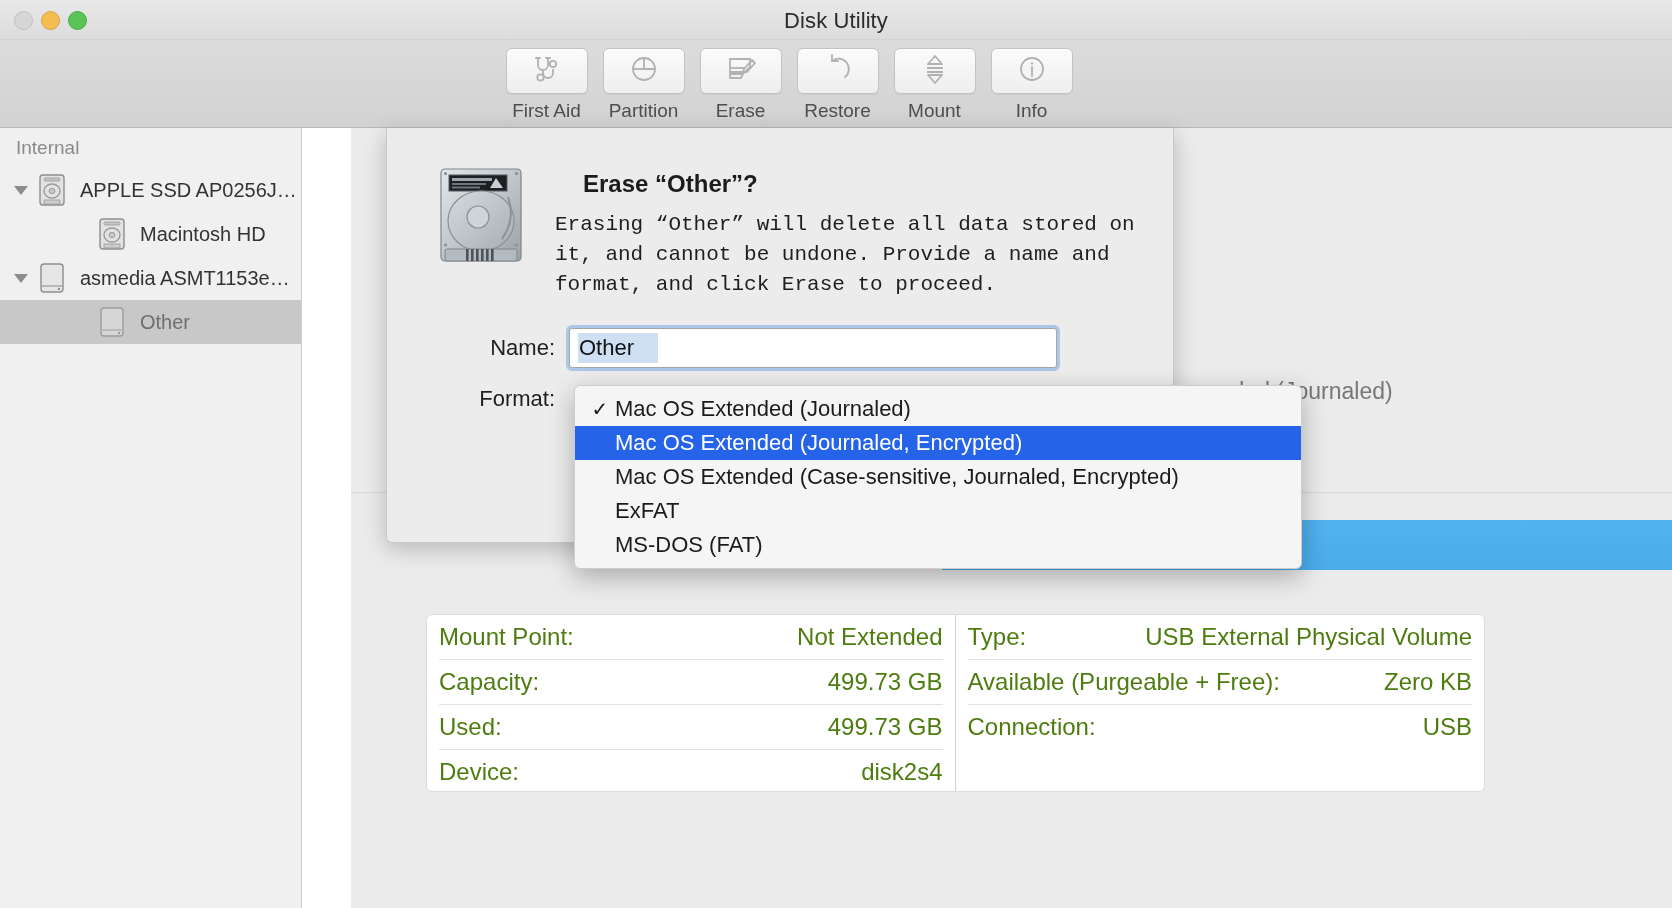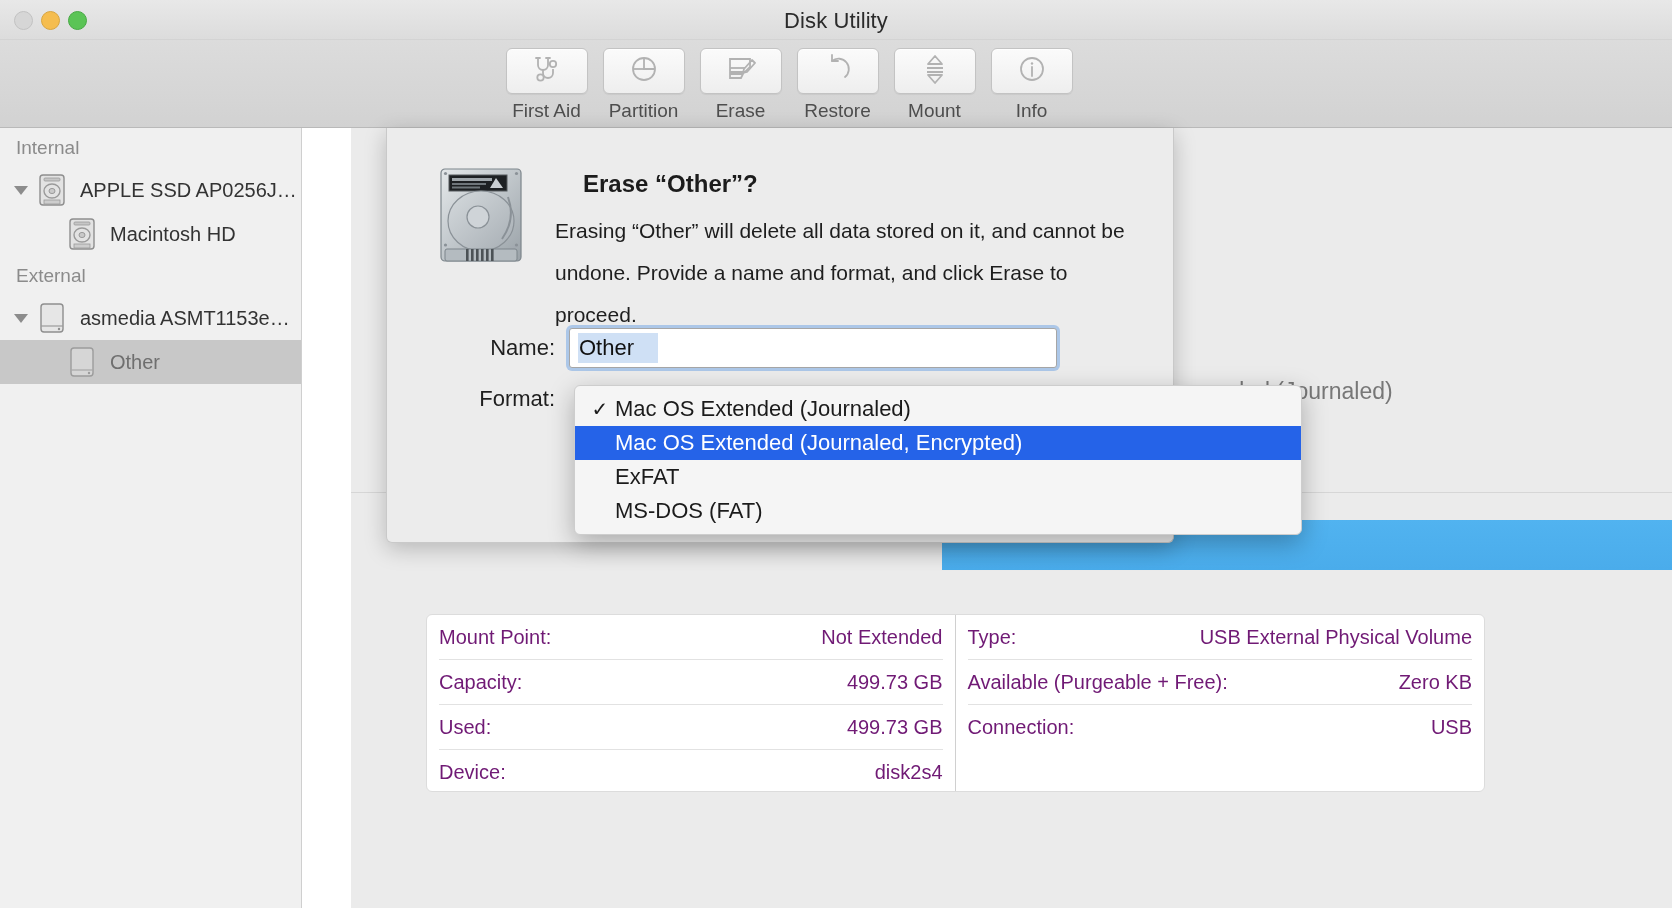--- a/index.html
+++ b/index.html
@@ -135,21 +135,21 @@
     overflow: hidden;
   }
   .sb-row.selected .sb-label { color: #6f6f6f; }
   .sb-eject {
     position: absolute;
     right: 18px;
     top: 50%;
     transform: translateY(-50%);
   }
   .indent-0 { padding-left: 6px; }
-  .indent-1 { padding-left: 66px; }
+  .indent-1 { padding-left: 96px; }
 
   
   .main {
     position: absolute;
     left: 351px; top: 128px;
     width: 1321px;
     height: 780px;
     background: #ebebeb;
     box-sizing: border-box;
   }
@@ -193,22 +193,22 @@
     padding: 0 12px;
     box-sizing: border-box;
   }
   .info-col.left { border-right: 1px solid #d0d0d0; }
   .info-row {
     height: 44px;
     display: flex;
     align-items: center;
     justify-content: space-between;
     border-top: 1px solid #e2e2e2;
-    font-size: 20px;
-    color: #701a75;
+    font-size: 24px;
+    color: #4d7c0f;
   }
   .info-row:first-child { border-top: none; }
   .info-key { white-space: nowrap; }
   .info-val { white-space: nowrap; }
 
   
   .sheet {
     position: absolute;
     left: 386px; top: 128px;
     width: 788px;
@@ -233,22 +233,23 @@
     font-size: 24px;
     font-weight: bold;
     color: #1c1c1c;
     margin-left: 28px;
   }
   .sheet-body {
     position: absolute;
     left: 168px; top: 82px;
     width: 600px;
     font-size: 21px;
-    line-height: 42px;
+    line-height: 30px;
     color: #1e1e1e;
+    font-family: Liberation Mono, monospace;
   }
   .field-row {
     position: absolute;
     display: flex;
     align-items: center;
   }
   .field-label {
     font-size: 22px;
     color: #1f1f1f;
     text-align: right;
@@ -463,21 +464,20 @@
           <rect x="4" y="2" width="24" height="30" rx="3" fill="#e3e3e3" stroke="#8e8e8e" stroke-width="1.4"></rect>
           <rect x="8" y="5" width="16" height="3" rx="1" fill="#c6c6c6" stroke="#9a9a9a" stroke-width="0.8"></rect>
           <ellipse cx="16" cy="18" rx="8" ry="7" fill="none" stroke="#9a9a9a" stroke-width="1.4"></ellipse>
           <ellipse cx="16" cy="18" rx="3" ry="2.6" fill="#c9c9c9" stroke="#9a9a9a" stroke-width="1"></ellipse>
           <rect x="8" y="27" width="16" height="4" fill="#cdcdcd" stroke="#9a9a9a" stroke-width="0.8"></rect>
         </svg>
       </span>
       <span class="sb-label">Macintosh HD</span>
     </div>
 
-    <div class="sb-header">External</div>
 
     <div class="sb-row indent-0">
       <div class="sb-disc">
         <svg width="16" height="12" viewBox="0 0 16 12">
             <path d="M1 2 L15 2 L8 11 Z" fill="#8c8c8c"></path>
           </svg>
       </div>
       <span class="sb-icon">
         <svg width="32" height="34" viewBox="0 0 32 34">
           <rect x="5" y="3" width="22" height="28" rx="3" fill="#e6e6e6" stroke="#8e8e8e" stroke-width="1.4"></rect>
@@ -607,20 +607,24 @@
       <span class="dd-check">✓</span>
       <span class="dd-text">Mac OS Extended (Journaled)</span>
     </div>
 
     <div class="dd-item highlighted">
       <span class="dd-check"></span>
       <span class="dd-text">Mac OS Extended (Journaled, Encrypted)</span>
     </div>
 
 
+    <div class="dd-item">
+      <span class="dd-check"></span>
+      <span class="dd-text">Mac OS Extended (Case-sensitive, Journaled, Encrypted)</span>
+    </div>
 
     <div class="dd-item">
       <span class="dd-check"></span>
       <span class="dd-text">ExFAT</span>
     </div>
 
     <div class="dd-item">
       <span class="dd-check"></span>
       <span class="dd-text">MS-DOS (FAT)</span>
     </div>

